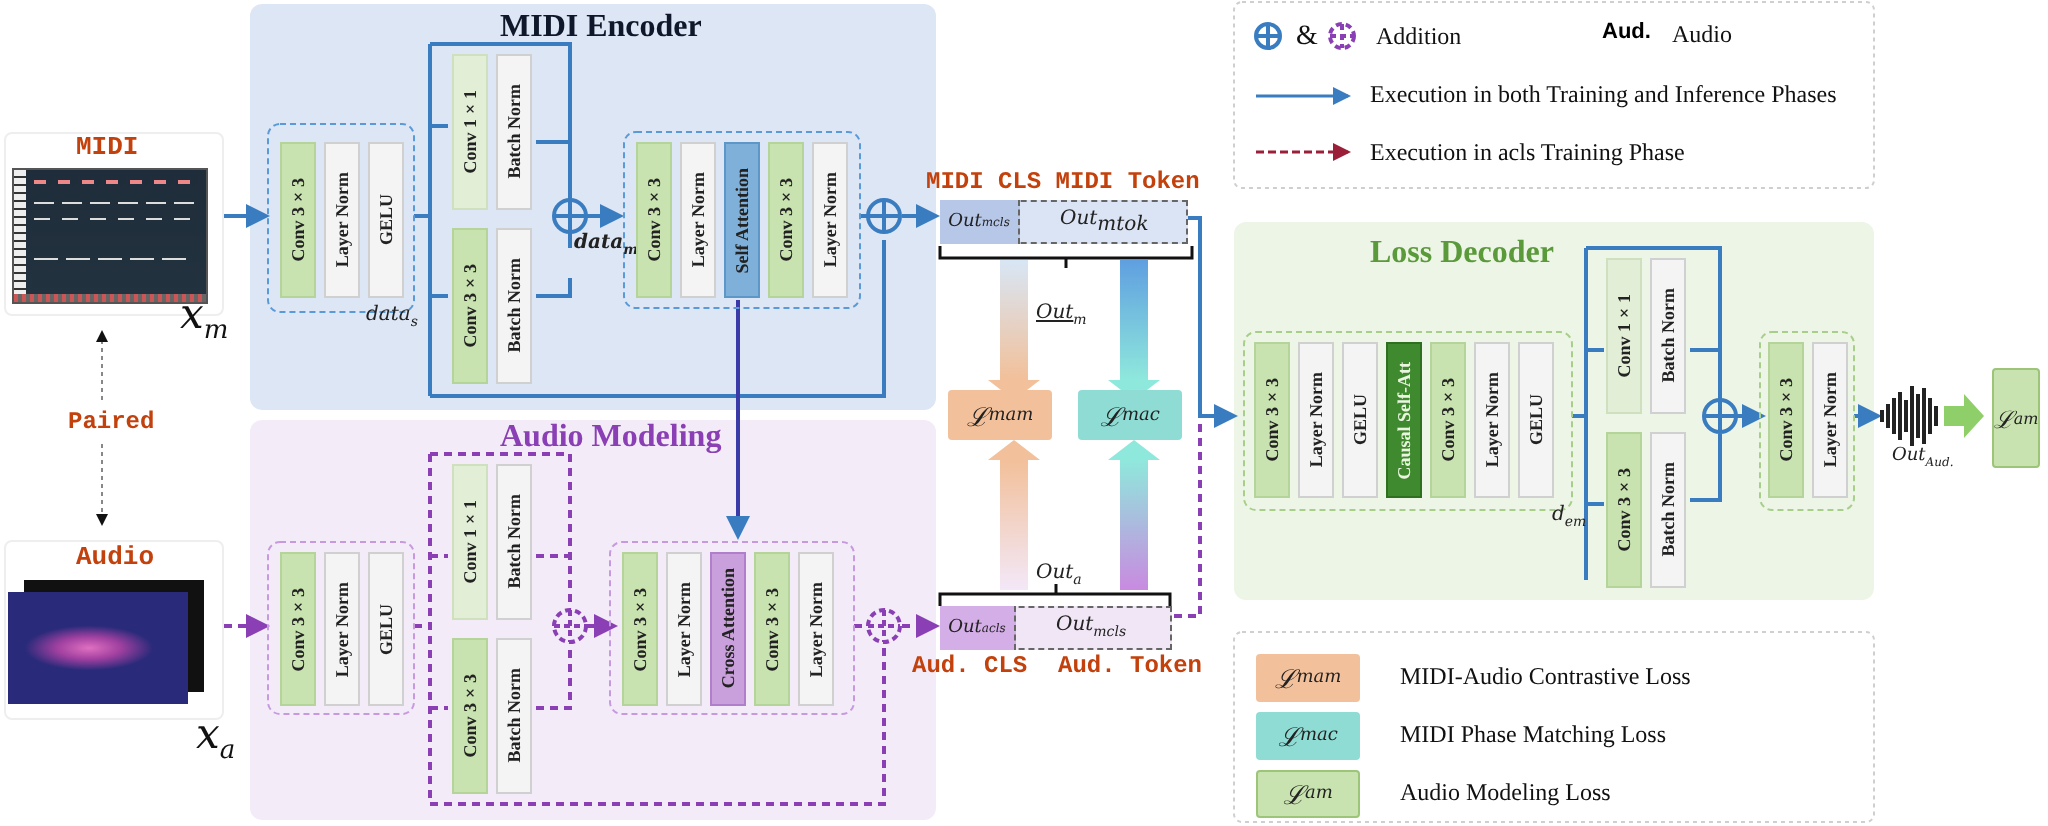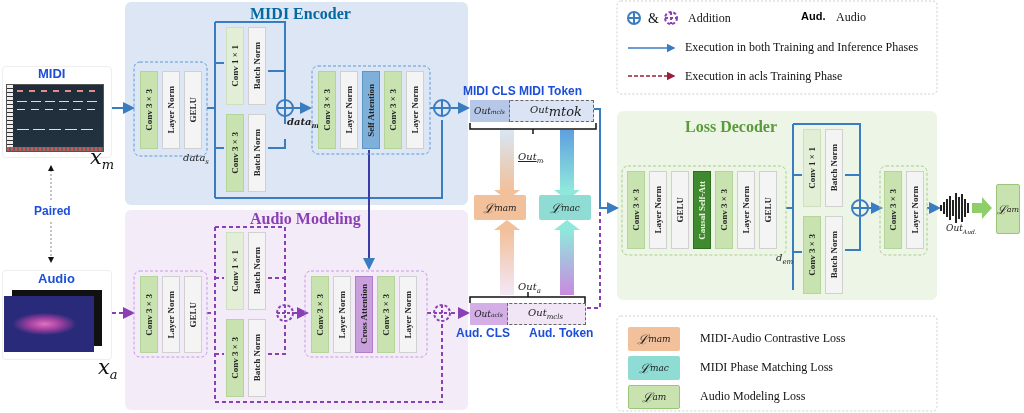--- a/index.html
+++ b/index.html
@@ -9,34 +9,34 @@
   .blk { position:absolute; box-sizing:border-box; display:flex; align-items:center; justify-content:center; border:1px solid #c8c8c8; }
   .blk span { writing-mode:vertical-rl; transform:rotate(180deg); font-family:"Liberation Serif", serif; font-weight:bold; font-size:9px; color:#222; white-space:nowrap; }
   .green { background:#c8e2b0; border-color:#b5d49a; }
   .green-l { background:#e2efd6; border-color:#cfe0bf; }
   .white { background:#f4f4f4; border-color:#d0d0d0; }
   .blue { background:#7fb0da; border-color:#5d97c8; }
   .purple { background:#c9a0dc; border-color:#b07fcb; }
   .dgreen { background:#3f8a2e; border-color:#2f7020; }
   .dgreen span { color:#eaf5e0; }
   .title { font-family:"Liberation Serif", serif; font-weight:bold; font-size:16px; }
-  .lbl { font-family:Liberation Sans, sans-serif; font-weight:bold; font-size:12px; color:#1d4ed8; }
+  .lbl { font-family:Liberation Mono, monospace; font-weight:bold; font-size:12px; color:#c2410c; }
   .ital { font-family:"DejaVu Serif", serif; font-style:italic; font-size:10px; color:#222; }
   .big-ital { font-family:"DejaVu Serif", serif; font-style:italic; font-size:21px; color:#111; }
   .legend-txt { font-family:"Liberation Serif", serif; font-size:12px; color:#111; }
   .loss { position:absolute; box-sizing:border-box; display:flex; align-items:center; justify-content:center; font-family:"DejaVu Serif", serif; font-style:italic; font-size:13px; color:#222; border-radius:2px; }
 </style>
 </head>
 <body>
 
 <div class="panel" style="left:125px;top:2px;width:343px;height:203px;background:#dde6f4;"></div>
 <div class="panel" style="left:125px;top:210px;width:343px;height:200px;background:#f3ebf8;"></div>
 <div class="panel" style="left:617px;top:111px;width:320px;height:189px;background:#edf5e6;"></div>
 
-<div class="abs title" style="left:250px;top:5px;color:#0369a1;">MIDI Encoder</div>
+<div class="abs title" style="left:250px;top:5px;color:#0f172a;">MIDI Encoder</div>
 <div class="abs title" style="left:250px;top:210px;color:#8a3fb5;">Audio Modeling</div>
 <div class="abs title" style="left:685px;top:118px;color:#5a9a3a;">Loss Decoder</div>
 
 <svg class="abs" style="left:0;top:0;" width="1024" height="413">
   <defs>
     <marker id="ab" markerWidth="6" markerHeight="6" refX="5" refY="3" orient="auto">
         <path d="M0,0 L6,3 L0,6 z" fill="#3a7cc0"></path>
       </marker>
     <marker id="ap" markerWidth="6" markerHeight="6" refX="5" refY="3" orient="auto">
         <path d="M0,0 L6,3 L0,6 z" fill="#8a3fb5"></path>
@@ -275,21 +275,21 @@
 <div class="blk white" style="left:399px;top:276px;width:18px;height:77px;">
     <span>Layer Norm</span>
   </div>
 
 <div class="abs lbl" style="left:463px;top:84px;font-size:12px;">MIDI CLS MIDI Token</div>
 <div class="abs" style="left:470px;top:100px;width:124px;height:22px;background:#dbe4f4;border:1px dashed #666;box-sizing:border-box;"></div>
 <div class="abs ital" style="left:470px;top:100px;width:40px;height:22px;background:#b7c7e8;border-right:1px dashed #666;box-sizing:border-box;display:flex;align-items:center;justify-content:center;font-size:9px;">
     <span>Out</span>
     <sub style="font-size:6px;">mcls</sub>
   </div>
-<div class="abs ital" style="left:530px;top:104px;"><span>Out</span><sub style="font-size:13px;">mtok</sub></div>
+<div class="abs ital" style="left:530px;top:104px;"><span>Out</span><sub style="font-size:10px;">mtok</sub></div>
 <div class="abs ital" style="left:518px;top:151px;text-decoration:underline;"><span>Out</span><sub style="font-size:7px;">m</sub></div>
 
 <div class="abs ital" style="left:518px;top:281px;"><span>Out</span><sub style="font-size:7px;">a</sub></div>
 <div class="abs" style="left:470px;top:303px;width:116px;height:22px;background:#f1e6f6;border:1px dashed #666;box-sizing:border-box;"></div>
 <div class="abs ital" style="left:470px;top:303px;width:38px;height:22px;background:#d4aee6;border-right:1px dashed #666;box-sizing:border-box;display:flex;align-items:center;justify-content:center;font-size:9px;">
     <span>Out</span>
     <sub style="font-size:6px;">acls</sub>
   </div>
 <div class="abs ital" style="left:528px;top:307px;"><span>Out</span><sub style="font-size:7px;">mcls</sub></div>
 <div class="abs lbl" style="left:456px;top:326px;">Aud. CLS</div>

